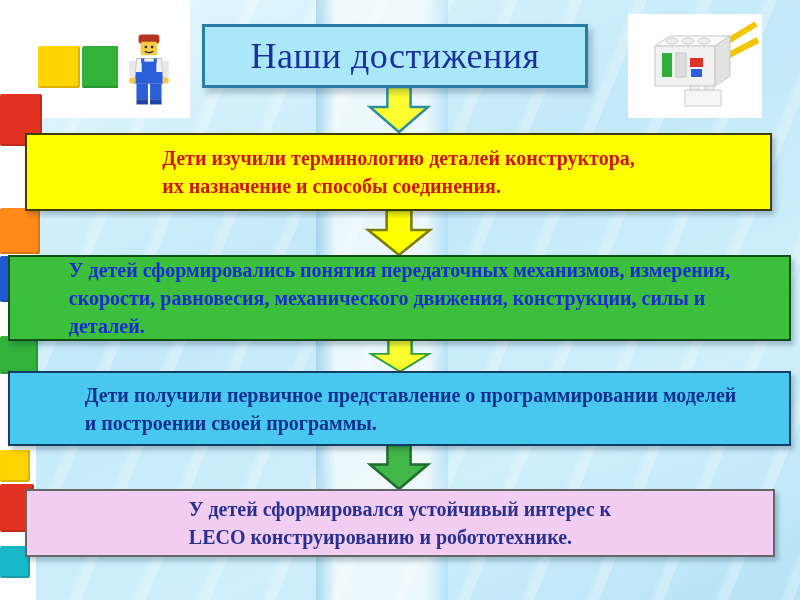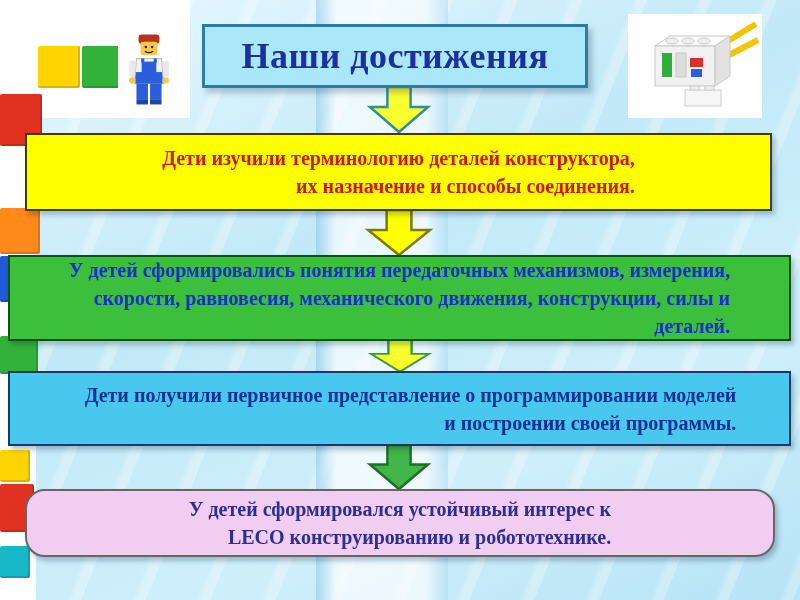--- a/index.html
+++ b/index.html
@@ -41,42 +41,42 @@
     background:#ffffff; z-index:2; display:flex; align-items:center; justify-content:center;
   }
   .bricks-box {
     position:absolute; left:628px; top:14px; width:134px; height:104px;
     background:#ffffff; z-index:2; display:flex; align-items:center; justify-content:center;
   }
 
   .title-box {
     position:absolute; left:202px; top:24px; width:386px; height:64px; z-index:3;
     display:flex; align-items:center; justify-content:center;
-    font-weight:bold; font-size:36px; letter-spacing:0.5px;
+    font-weight:normal; font-size:36px; letter-spacing:0.5px;
     border:3px solid; box-shadow: 4px 5px 6px rgba(0,40,70,0.25);
   }
 
   .arrow { position:absolute; z-index:2; overflow:visible; }
   .arrow polygon { stroke-width:2.5; stroke-linejoin:miter; }
   .arrow-a { left:368px; top:86px;  width:62px; height:48px; }
   .arrow-b { left:366px; top:209px; width:66px; height:48px; }
   .arrow-c { left:369px; top:339px; width:62px; height:34px; }
   .arrow-d { left:368px; top:444px; width:62px; height:47px; }
 
   .box {
     position:absolute; z-index:3;
-    display:flex; align-items:center; justify-content:center; text-align:right;
+    display:flex; align-items:center; justify-content:center; text-align:left;
     font-weight:bold; font-size:20px; line-height:1.4;
     border:2px solid; white-space:pre-line; padding:2px 6px;
     box-shadow: 3px 4px 5px rgba(0,30,60,0.25);
   }
   .box-1 { left:25px; top:133px; width:747px; height:78px; }
   .box-2 { left:8px;  top:255px; width:783px; height:86px; }
   .box-3 { left:8px;  top:371px; width:783px; height:75px;padding-left:28px; }
-  .box-4 { left:25px; top:489px; width:750px; height:68px;border-radius:20px; }
+  .box-4 { left:25px; top:489px; width:750px; height:68px; }
 </style>
 </head>
 <body>
 
 <div class="slide">
 
   <div class="bg-streaks"></div>
   <div class="bg-band"></div>
   <div class="left-strip"></div>
   <div class="topleft-white"></div>

